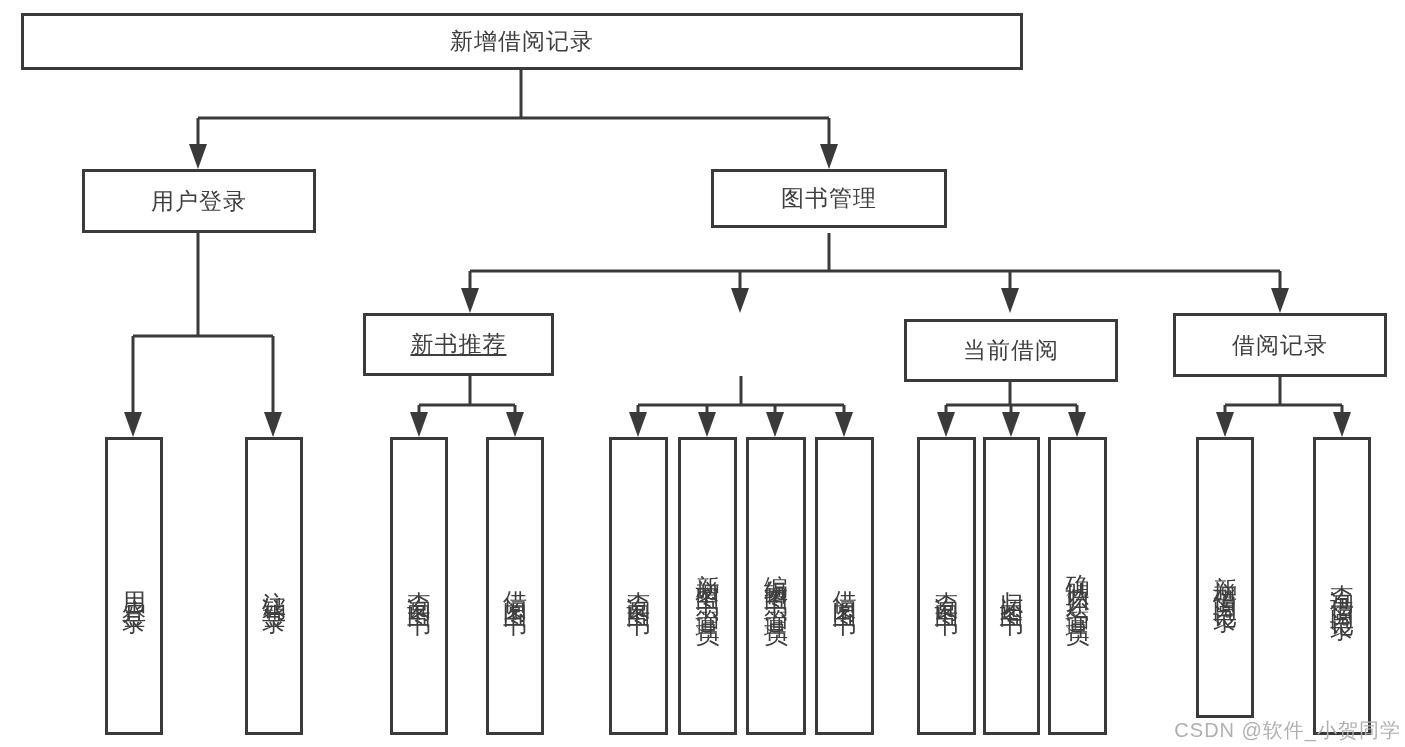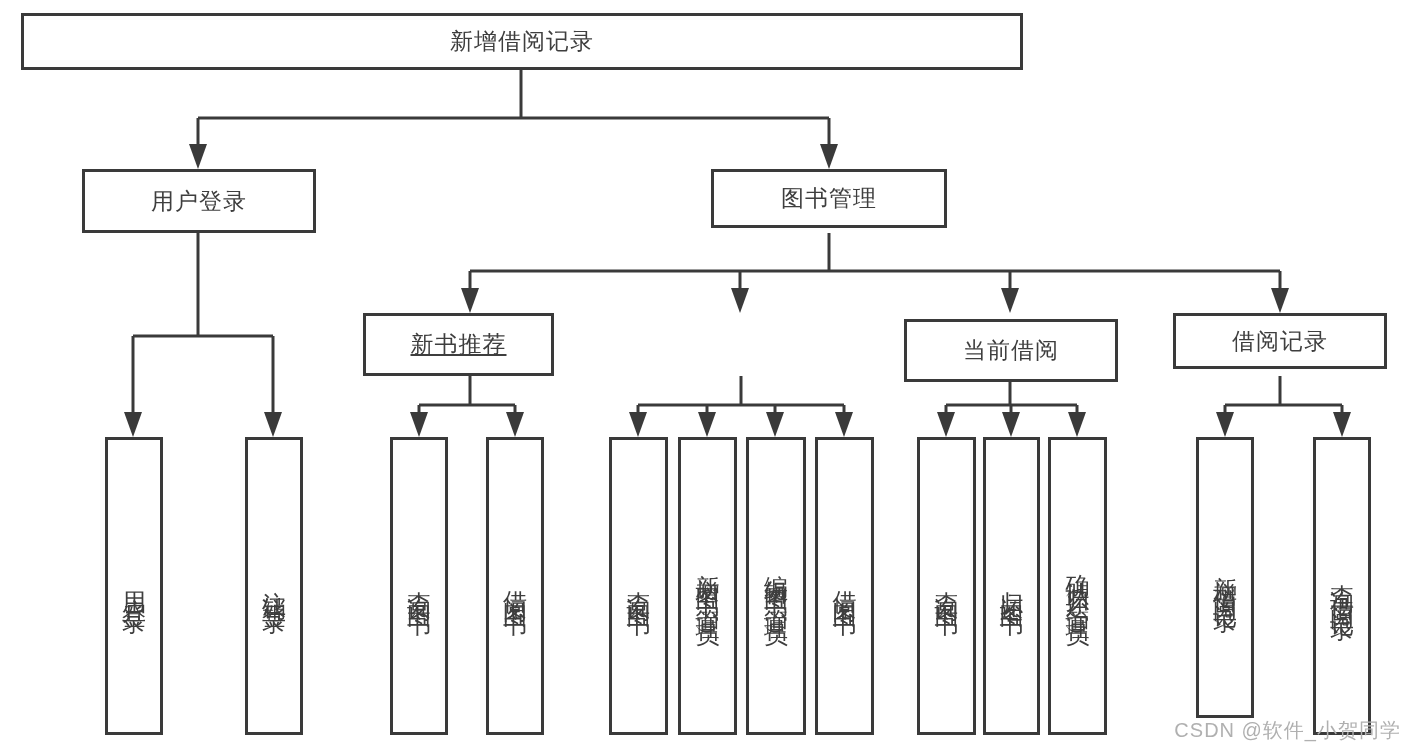--- a/index.html
+++ b/index.html
@@ -114,21 +114,21 @@
   <div class="box hbox" style="left:711px;top:169px;width:236px;height:59px;">
     <span>图书管理</span>
   </div>
 
   <div class="box hbox" style="left:363px;top:313px;width:191px;height:63px;text-decoration:underline;">
     <span>新书推荐</span>
   </div>
   <div class="box hbox" style="left:904px;top:313px;width:214px;height:63px;margin-top:6px;">
     <span>当前借阅</span>
   </div>
-  <div class="box hbox" style="left:1173px;top:313px;width:214px;height:56px;">
+  <div class="box hbox" style="left:1173px;top:313px;width:214px;height:64px;">
     <span>借阅记录</span>
   </div>
 
   <div class="box vbox" style="left:105px;top:437px;width:58px;height:298px;">
     <span>用户登录</span>
   </div>
   <div class="box vbox" style="left:245px;top:437px;width:58px;height:298px;">
     <span>注销登录</span>
   </div>
 

